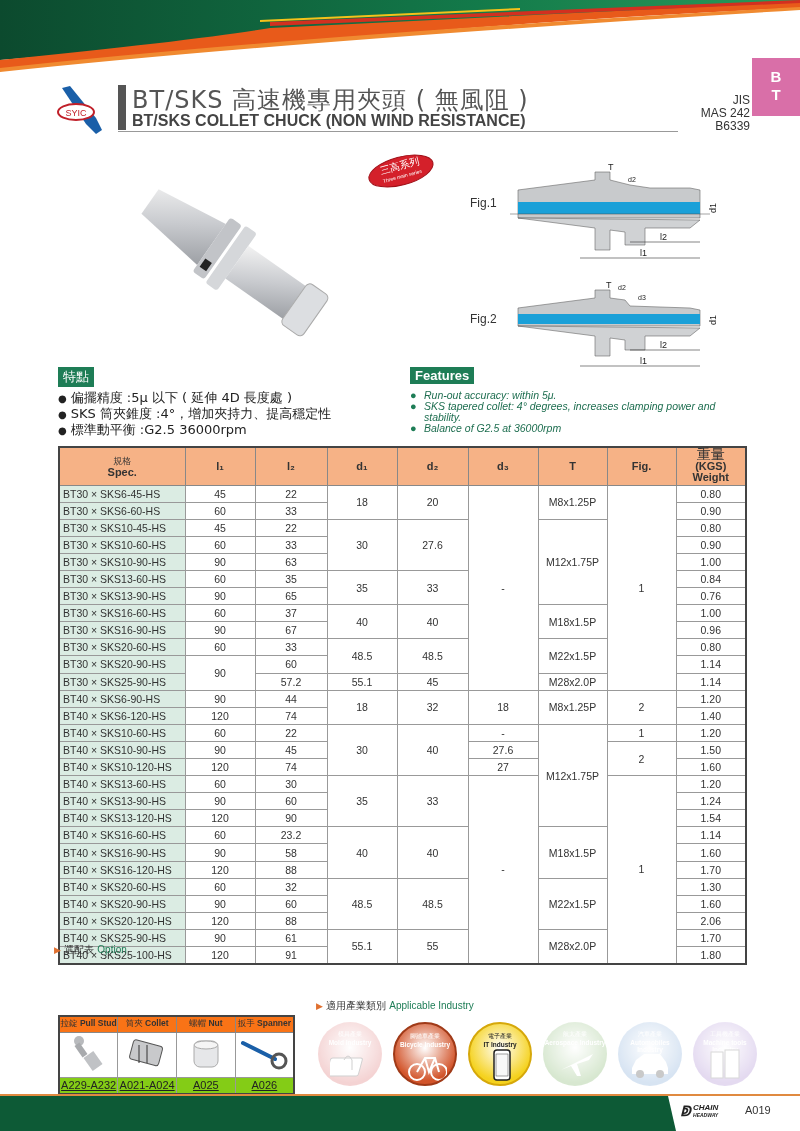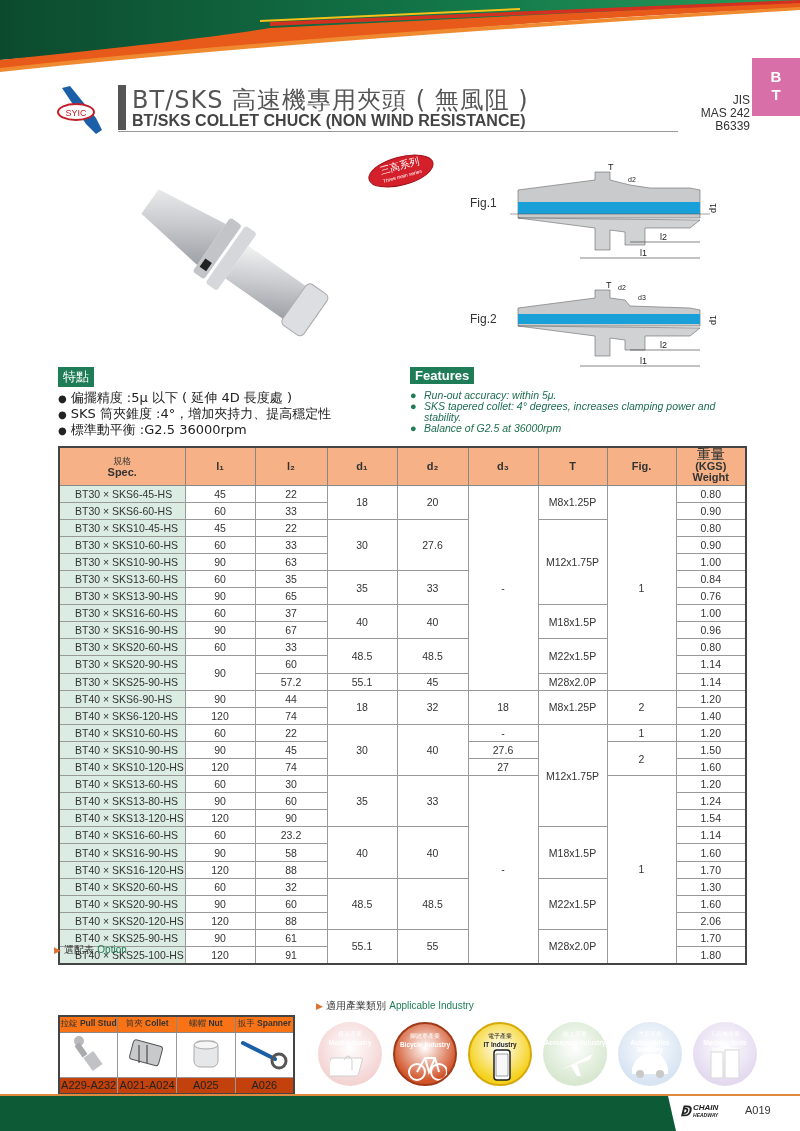--- a/index.html
+++ b/index.html
@@ -41,33 +41,33 @@
   #feat-cn li { list-style: none; }
   #feat-cn li::before { content: "●"; font-size: 10px; margin-right: 4px; color: #222; }
   #feat-en { left: 410px; top: 390px; width: 340px; font-size: 10.5px; line-height: 11px; color: #1e6e50; font-style: italic; }
   #feat-en li { list-style: none; padding-left: 14px; position: relative; }
   #feat-en li::before { content: "●"; position: absolute; left: 0; top: 0; color: #1e7d56; font-size: 11px; }
 
   
   #spec-table { left: 58px; top: 446px; width: 687px; border-collapse: collapse; font-size: 10.5px; table-layout: fixed; }
   #spec-table th { background: #f6b286; color: #333; font-weight: bold; border: 1px solid #888; height: 38px; font-size: 11px; line-height: 11px; }
   #spec-table td { border: 1px solid #999; text-align: center; height: 17.1px; padding: 0; color: #333; }
-  #spec-table td.spec { background: #dbece3; text-align: left; padding-left: 15px; white-space: nowrap; }
+  #spec-table td.spec { background: #dbece3; text-align: left; padding-left: 3px; white-space: nowrap; }
   #spec-table { border: 2px solid #444; }
 
   
   .sub-head { font-size: 10px; color: #333; font-family: "DejaVu Sans", sans-serif; }
   .sub-head .en { color: #1e7d56; font-family: "Liberation Sans", sans-serif; }
   .sub-head .arrow { color: #e07030; font-size: 9px; }
   #opt-head { left: 54px; top: 943px; }
   #ind-head { left: 316px; top: 999px; }
   #opt-table { left: 58px; top: 1015px; width: 237px; border-collapse: collapse; table-layout: fixed; border: 2px solid #444; }
   #opt-table th { background: #f97316; font-size: 8.5px; font-weight: bold; border: 1px solid #888; height: 16px; color: #333; white-space: nowrap; }
   #opt-table td.img { height: 44px; border: 1px solid #999; text-align: center; background: #fff; }
-  #opt-table td.code { height: 17px; background: #c2410c; border: 1px solid #999; text-align: center; font-size: 11px; color: #222; }
+  #opt-table td.code { height: 17px; background: #84cc16; border: 1px solid #999; text-align: center; font-size: 11px; color: #222; text-decoration: underline; }
 
   
   .ind { position: absolute; top: 1022px; width: 64px; height: 64px; border-radius: 50%; text-align: center; overflow: hidden; }
   .ind .lbl-cn { font-size: 6px; margin-top: 8px; font-family: "DejaVu Sans", sans-serif; }
   .ind .lbl-en { font-size: 6.5px; font-weight: bold; line-height: 7px; }
   .ind svg { position: absolute; left: 12px; top: 24px; }
   .ind.dim { opacity: 0.45; }
   .ind .lbl-cn, .ind .lbl-en { color: #fff; }
   .ind.active .lbl-cn, .ind.active .lbl-en { color: #222; }
   #ind-bicycle .lbl-cn, #ind-bicycle .lbl-en { color: #fff; }
@@ -347,21 +347,21 @@
         <td class="spec">BT40 × SKS13-60-HS</td>
         <td>60</td>
         <td>30</td>
         <td rowspan="3">35</td>
         <td rowspan="3">33</td>
         <td rowspan="11">-</td>
         <td rowspan="11">1</td>
         <td>1.20</td>
       </tr>
       <tr>
-        <td class="spec">BT40 × SKS13-80-HS</td>
+        <td class="spec">BT40 × SKS13-90-HS</td>
         <td>90</td>
         <td>60</td>
         <td>1.24</td>
       </tr>
       <tr>
         <td class="spec">BT40 × SKS13-120-HS</td>
         <td>120</td>
         <td>90</td>
         <td>1.54</td>
       </tr>

